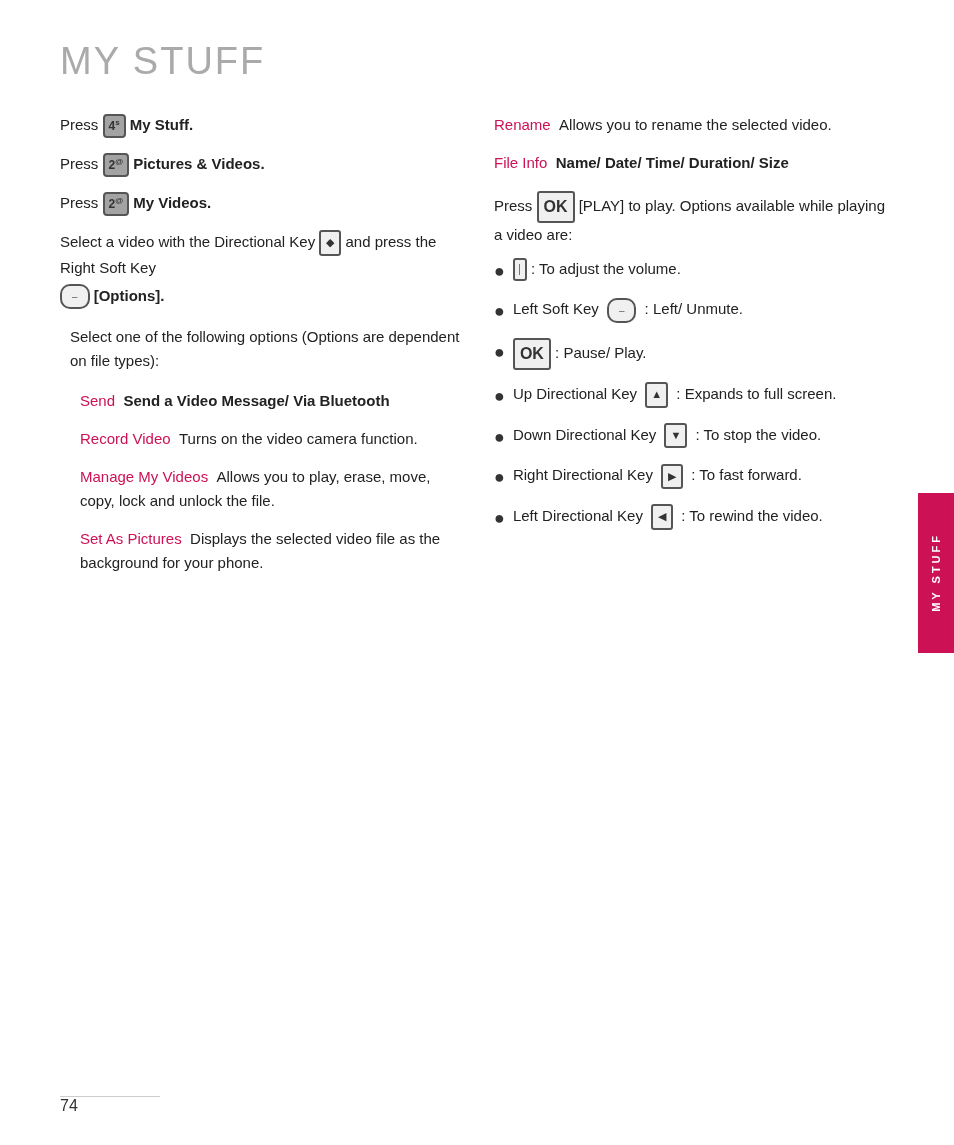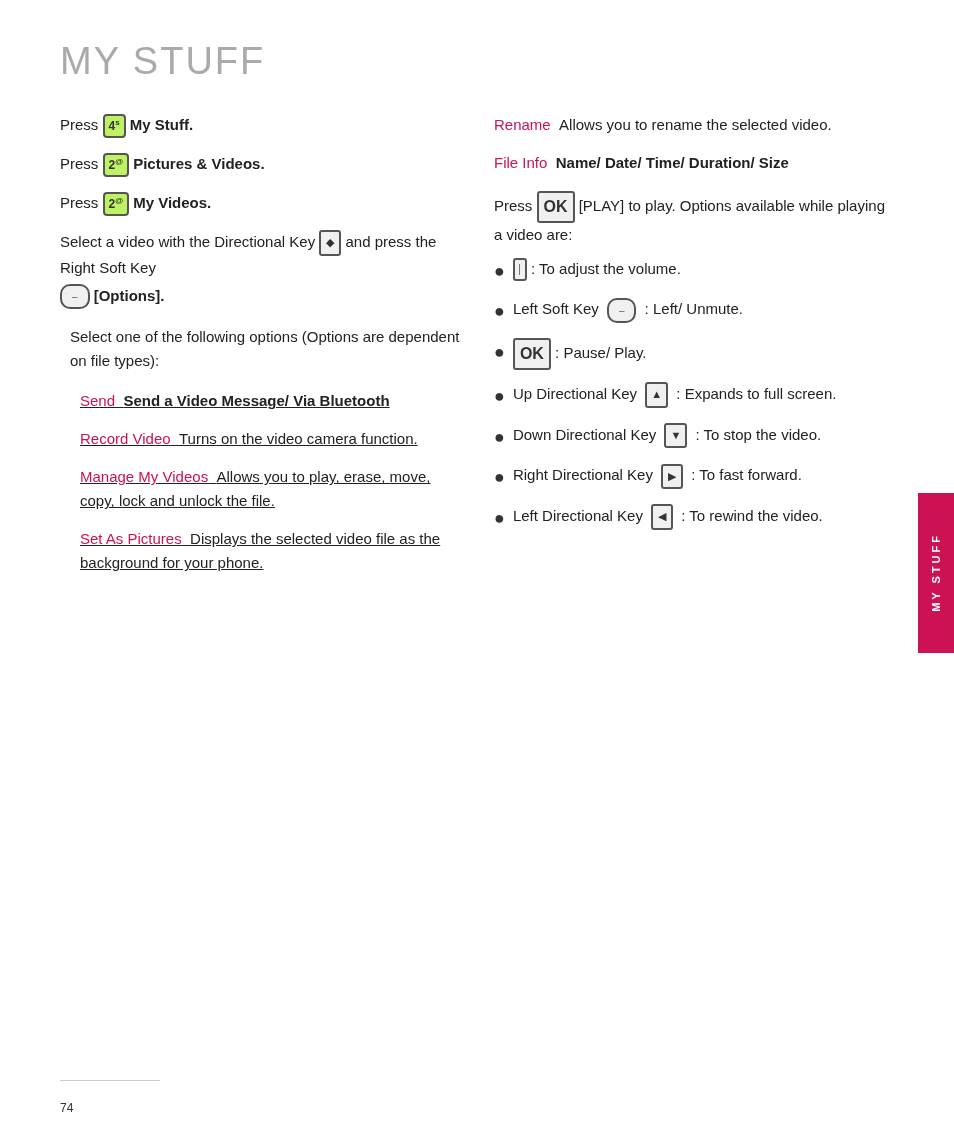--- a/index.html
+++ b/index.html
@@ -38,21 +38,21 @@
       line-height: 1.6;
     }
     .key-icon {
       display: inline-block;
       border: 2px solid #555;
       border-radius: 4px;
       padding: 1px 4px;
       font-size: 12px;
       font-weight: bold;
       color: #333;
-      background: #bef264;
+      background: #a3a3a3;
       vertical-align: middle;
       line-height: 1.4;
       min-width: 22px;
       text-align: center;
     }
     .key-ok {
       display: inline-block;
       border: 2px solid #555;
       border-radius: 3px;
       padding: 1px 5px;
@@ -93,21 +93,20 @@
       color: #333;
       background: #f0f0f0;
       vertical-align: middle;
       width: 16px;
       text-align: center;
     }
     .option-label { color: #cc1155; font-weight: normal; }
     .option-section {
       margin-top: 16px;
       margin-left: 20px;
-      text-decoration: underline;
     }
     .option-item {
       margin-bottom: 14px;
       line-height: 1.6;
     }
     .select-text {
       margin-top: 16px;
       margin-left: 10px;
       margin-bottom: 8px;
       line-height: 1.6;
@@ -161,24 +160,24 @@
       letter-spacing: 3px;
       writing-mode: vertical-rl;
       transform: rotate(180deg);
       white-space: nowrap;
       padding: 10px 0;
     }
     .page-footer {
       position: absolute;
       bottom: 30px;
       left: 60px;
-      font-size: 12px;
+      font-size: 16px;
       color: #333;
       border-top: 1px solid #ccc;
-      padding-top: 20px;
+      padding-top: 0;
       width: 100px;
     }
     .step-indent {
     }
   </style>
 </head>
 <body>
 
 <div class="page-title">MY STUFF</div>
 

